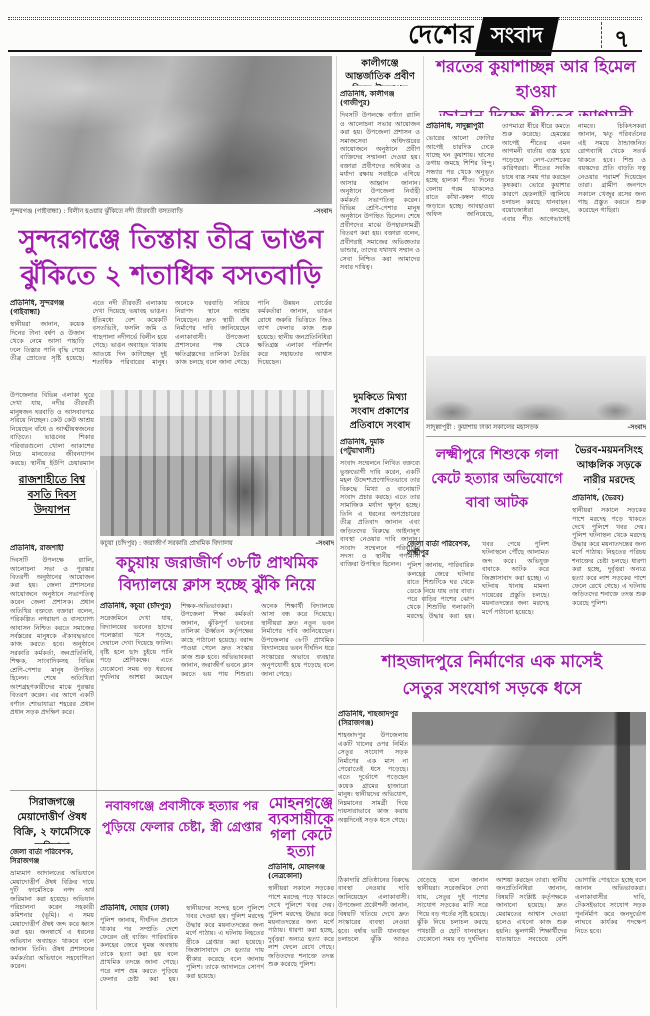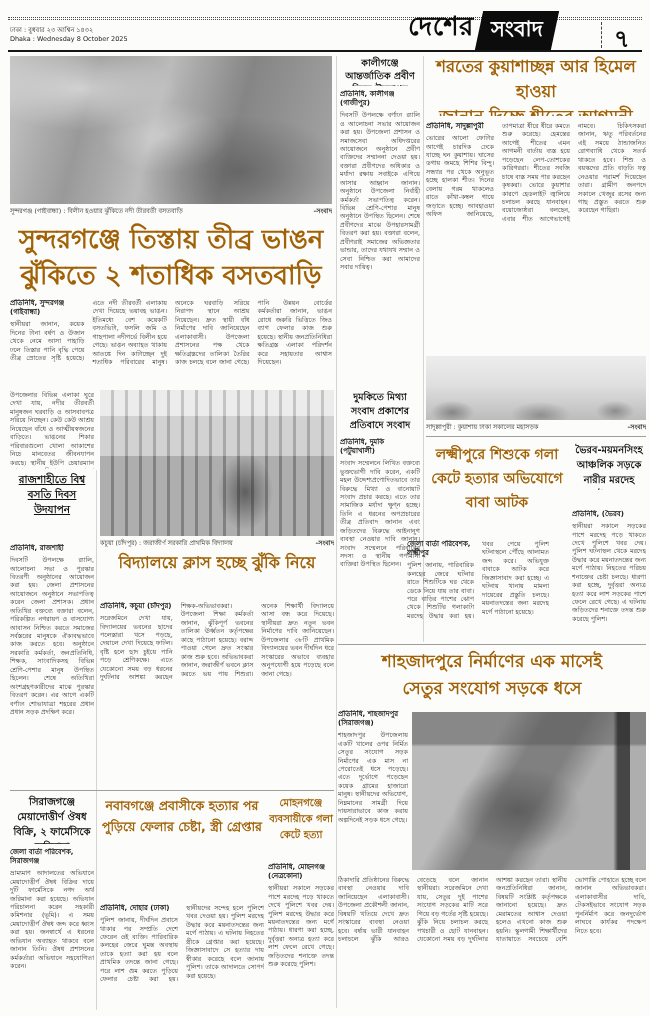--- a/index.html
+++ b/index.html
@@ -3,21 +3,21 @@
 <meta charset="utf-8">
 <style>
   html,body{margin:0;padding:0;background:#e9e9e7;}
   .page{position:relative;width:650px;height:1016px;background:#fcfcfa;
         font-family:"DejaVu Sans",sans-serif;color:#1d1d1d;overflow:hidden;margin:0 auto;}
   .abs{position:absolute;box-sizing:border-box;}
   
   .dotted-rule{border-top:1px dotted #4a4a4a;border-bottom:1px dotted #4a4a4a;height:3px;}
   .header-rule{border-top:2px solid #161616;height:0;}
   .date-block{font-size:6.5px;line-height:1.45;color:#222;}
-  .masthead{display:flex;align-items:flex-end;gap:5px;}
+  .masthead{display:flex;align-items:center;gap:5px;}
   .masthead .bn-first{font-size:26px;font-weight:700;color:#0c0c0c;letter-spacing:.5px;}
   .masthead .bn-box{background:#0c0c0c;color:#ffffff;font-size:21px;font-weight:700;
       padding:2px 12px;transform:skewX(-12deg);}
   .masthead .bn-box span{display:inline-block;transform:skewX(12deg);}
   .page-num{font-size:24px;font-weight:700;color:#0c0c0c;}
   .vdash{border-left:1px dashed #444;width:0;}
   
   .vrule{width:1px;background:#d4d4d2;}
   .hrule{height:1px;background:#9e9e9e;}
   
@@ -37,37 +37,33 @@
      radial-gradient(ellipse 30px 16px at 86% 86%, rgba(60,60,60,.42), transparent 65%),
      linear-gradient(180deg,#f1f1f1 0%,#e3e3e3 45%,#cfcfcf 75%,#bfbfbf 100%);}
   .photo-bridge{background:
      linear-gradient(90deg, transparent 0 86%, rgba(25,25,25,.72) 88% 93%, transparent 93%),
      linear-gradient(180deg, rgba(85,85,85,.5) 0 20%, transparent 22%),
      radial-gradient(ellipse 90px 60px at 45% 62%, rgba(50,50,50,.45), transparent 72%),
      linear-gradient(120deg,#bcbcbc 0 30%,#808080 42% 55%,#b0b0b0 66% 100%);}
   
   .cap-row{display:flex;justify-content:space-between;font-size:6.4px;color:#333;overflow:hidden;white-space:nowrap;}
   .cap-row .credit{font-weight:700;margin-left:22px;}
-  .hl{font-weight:700;text-align:center;color:#a16207;overflow:hidden;}
+  .hl{font-weight:700;text-align:center;color:#a21caf;overflow:hidden;}
   .byline{font-weight:700;font-size:7px;color:#161616;margin-bottom:3px;line-height:1.3;}
   .txt{font-size:6.3px;line-height:1.34;text-align:justify;color:#303030;word-break:break-word;}
   .colbox{height:100%;overflow:hidden;column-gap:8px;}
   .c2{column-count:2}.c3{column-count:3}.c4{column-count:4}
   .subhead{font-weight:700;text-align:center;color:#121212;overflow:hidden;}
 </style>
 </head>
 <body>
 
 <div class="page">
 
   <div class="abs dotted-rule" style="left:8px;top:17px;width:634px;"></div>
-  <div class="abs date-block" style="left:10px;top:26px;width:170px;">
-    <div>ঢাকা : বুধবার ২৩ আশ্বিন ১৪৩২</div>
-    <div>Dhaka : Wednesday 8 October 2025</div>
-  </div>
   <div class="abs masthead" style="left:408px;top:22px;height:28px;">
     <span class="bn-first">দেশের</span>
     <span class="bn-box"><span>সংবাদ</span></span>
   </div>
   <div class="abs vdash" style="left:601px;top:22px;height:26px;"></div>
   <div class="abs page-num" style="left:614px;top:20px;">৭</div>
   <div class="abs header-rule" style="left:8px;top:50px;width:634px;"></div>
 
   <div class="abs vrule" style="left:96px;top:470px;height:540px;"></div>
   <div class="abs vrule" style="left:336px;top:56px;height:952px;"></div>
@@ -109,40 +105,41 @@
       <div class="txt">ভ্রাম্যমাণ আদালতের অভিযানে মেয়াদোত্তীর্ণ ঔষধ বিক্রির দায়ে দুটি ফার্মেসিকে নগদ অর্থ জরিমানা করা হয়েছে। অভিযান পরিচালনা করেন সহকারী কমিশনার (ভূমি)। এ সময় মেয়াদোত্তীর্ণ ঔষধ জব্দ করে ধ্বংস করা হয়। জনস্বার্থে এ ধরনের অভিযান অব্যাহত থাকবে বলে জানান তিনি। ঔষধ প্রশাসনের কর্মকর্তারা অভিযানে সহযোগিতা করেন।</div>
     </div>
   </div>
 
   <div class="abs photo photo-school" style="left:100px;top:390px;width:234px;height:146px;"></div>
   <div class="abs cap-row" style="left:100px;top:538px;width:234px;">
     <span>কচুয়া (চাঁদপুর) : জরাজীর্ণ সরকারি প্রাথমিক বিদ্যালয়</span>
     <span class="credit">-সংবাদ</span>
   </div>
   <div class="abs hl" style="left:100px;top:552px;width:234px;height:46px;font-size:16px;line-height:22px;">
+    <div>কচুয়ায় জরাজীর্ণ ৩৮টি প্রাথমিক</div>
     <div>বিদ্যালয়ে ক্লাস হচ্ছে ঝুঁকি নিয়ে</div>
   </div>
   <div class="abs" style="left:100px;top:602px;width:234px;height:184px;">
     <div class="colbox c3">
       <div class="byline">প্রতিনিধি, কচুয়া (চাঁদপুর)</div>
       <div class="txt">সরেজমিনে দেখা যায়, বিদ্যালয়ের ভবনের ছাদের পলেস্তারা খসে পড়ছে, দেয়ালে দেখা দিয়েছে ফাটল। বৃষ্টি হলে ছাদ চুইয়ে পানি পড়ে শ্রেণিকক্ষে। এতে যেকোনো সময় বড় ধরনের দুর্ঘটনার আশঙ্কা করছেন শিক্ষক-অভিভাবকরা। উপজেলা শিক্ষা কর্মকর্তা জানান, ঝুঁকিপূর্ণ ভবনের তালিকা ঊর্ধ্বতন কর্তৃপক্ষের কাছে পাঠানো হয়েছে। বরাদ্দ পাওয়া গেলে দ্রুত সংস্কার কাজ শুরু হবে। অভিভাবকরা জানান, জরাজীর্ণ ভবনে ক্লাস করতে ভয় পায় শিশুরা। অনেক শিক্ষার্থী বিদ্যালয়ে আসা বন্ধ করে দিয়েছে। স্থানীয়রা দ্রুত নতুন ভবন নির্মাণের দাবি জানিয়েছেন। উপজেলার ৩৮টি প্রাথমিক বিদ্যালয়ের ভবন দীর্ঘদিন ধরে সংস্কারের অভাবে ব্যবহার অনুপযোগী হয়ে পড়েছে বলে জানা গেছে।</div>
     </div>
   </div>
 
   <div class="abs hrule" style="left:10px;top:790px;width:324px;"></div>
 
   <div class="abs hl" style="left:100px;top:795px;width:164px;height:44px;font-size:12.5px;line-height:21px;">নবাবগঞ্জে প্রবাসীকে হত্যার পর পুড়িয়ে ফেলার চেষ্টা, স্ত্রী গ্রেপ্তার</div>
   <div class="abs" style="left:100px;top:857px;width:164px;height:162px;margin-top:47px;">
     <div class="colbox c2">
       <div class="byline">প্রতিনিধি, দোহার (ঢাকা)</div>
       <div class="txt">পুলিশ জানায়, দীর্ঘদিন প্রবাসে থাকার পর সম্প্রতি দেশে ফেরেন ওই ব্যক্তি। পারিবারিক কলহের জেরে ঘুমন্ত অবস্থায় তাকে হত্যা করা হয় বলে প্রাথমিক তদন্তে জানা গেছে। পরে লাশ গুম করতে পুড়িয়ে ফেলার চেষ্টা করা হয়। স্থানীয়দের সন্দেহ হলে পুলিশে খবর দেওয়া হয়। পুলিশ মরদেহ উদ্ধার করে ময়নাতদন্তের জন্য মর্গে পাঠায়। এ ঘটনায় নিহতের স্ত্রীকে গ্রেপ্তার করা হয়েছে। জিজ্ঞাসাবাদে সে হত্যার দায় স্বীকার করেছে বলে জানায় পুলিশ। তাকে আদালতে সোপর্দ করা হয়েছে।</div>
     </div>
   </div>
 
-  <div class="abs hl" style="left:268px;top:795px;width:66px;height:64px;font-size:10px;line-height:16px;">মোহনগঞ্জে ব্যবসায়ীকে গলা কেটে হত্যা</div>
+  <div class="abs hl" style="left:268px;top:795px;width:66px;height:64px;font-size:15px;line-height:16px;">মোহনগঞ্জে ব্যবসায়ীকে গলা কেটে হত্যা</div>
   <div class="abs" style="left:268px;top:863px;width:66px;height:143px;">
     <div class="colbox">
       <div class="byline">প্রতিনিধি, মোহনগঞ্জ (নেত্রকোনা)</div>
       <div class="txt">স্থানীয়রা সকালে সড়কের পাশে মরদেহ পড়ে থাকতে দেখে পুলিশে খবর দেয়। পুলিশ মরদেহ উদ্ধার করে ময়নাতদন্তের জন্য মর্গে পাঠায়। ধারণা করা হচ্ছে, দুর্বৃত্তরা অন্যত্র হত্যা করে লাশ ফেলে রেখে গেছে। জড়িতদের শনাক্তে তদন্ত শুরু করেছে পুলিশ।</div>
     </div>
   </div>
 
   <div class="abs subhead" style="left:340px;top:56px;width:80px;height:30px;font-size:9.5px;line-height:13px;">কালীগঞ্জে আন্তর্জাতিক প্রবীণ দিবস উদযাপন</div>
   <div class="abs" style="left:340px;top:90px;width:80px;height:294px;">
     <div class="colbox">
@@ -178,21 +175,21 @@
 
   <div class="abs hl" style="left:426px;top:442px;width:142px;height:74px;font-size:14px;line-height:24px;">লক্ষ্মীপুরে শিশুকে গলা কেটে হত্যার অভিযোগে বাবা আটক</div>
   <div class="abs" style="left:407px;top:520px;width:142px;height:118px;margin-top:20px;">
     <div class="colbox c2">
       <div class="byline">জেলা বার্তা পরিবেশক, লক্ষ্মীপুর</div>
       <div class="txt">পুলিশ জানায়, পারিবারিক কলহের জেরে ঘটনার রাতে শিশুটিকে ঘর থেকে ডেকে নিয়ে যায় তার বাবা। পরে বাড়ির পাশের ঝোপ থেকে শিশুটির গলাকাটা মরদেহ উদ্ধার করা হয়। খবর পেয়ে পুলিশ ঘটনাস্থলে পৌঁছে আলামত জব্দ করে। অভিযুক্ত বাবাকে আটক করে জিজ্ঞাসাবাদ করা হচ্ছে। এ ঘটনায় থানায় মামলা দায়েরের প্রস্তুতি চলছে। ময়নাতদন্তের জন্য মরদেহ মর্গে পাঠানো হয়েছে।</div>
     </div>
   </div>
 
   <div class="abs subhead" style="left:572px;top:442px;width:74px;height:48px;font-size:9.8px;line-height:15px;">ভৈরব-ময়মনসিংহ আঞ্চলিক সড়কে নারীর মরদেহ উদ্ধার</div>
-  <div class="abs" style="left:572px;top:510px;width:74px;height:144px;">
+  <div class="abs" style="left:572px;top:494px;width:74px;height:144px;">
     <div class="colbox">
       <div class="byline">প্রতিনিধি, (ভৈরব)</div>
       <div class="txt">স্থানীয়রা সকালে সড়কের পাশে মরদেহ পড়ে থাকতে দেখে পুলিশে খবর দেয়। পুলিশ ঘটনাস্থল থেকে মরদেহ উদ্ধার করে ময়নাতদন্তের জন্য মর্গে পাঠায়। নিহতের পরিচয় শনাক্তের চেষ্টা চলছে। ধারণা করা হচ্ছে, দুর্বৃত্তরা অন্যত্র হত্যা করে লাশ সড়কের পাশে ফেলে রেখে গেছে। এ ঘটনায় জড়িতদের শনাক্তে তদন্ত শুরু করেছে পুলিশ।</div>
     </div>
   </div>
 
   <div class="abs hrule" style="left:338px;top:644px;width:308px;"></div>
 
   <div class="abs hl" style="left:338px;top:648px;width:308px;height:56px;font-size:17px;line-height:27px;">
     <div>শাহজাদপুরে নির্মাণের এক মাসেই</div>

